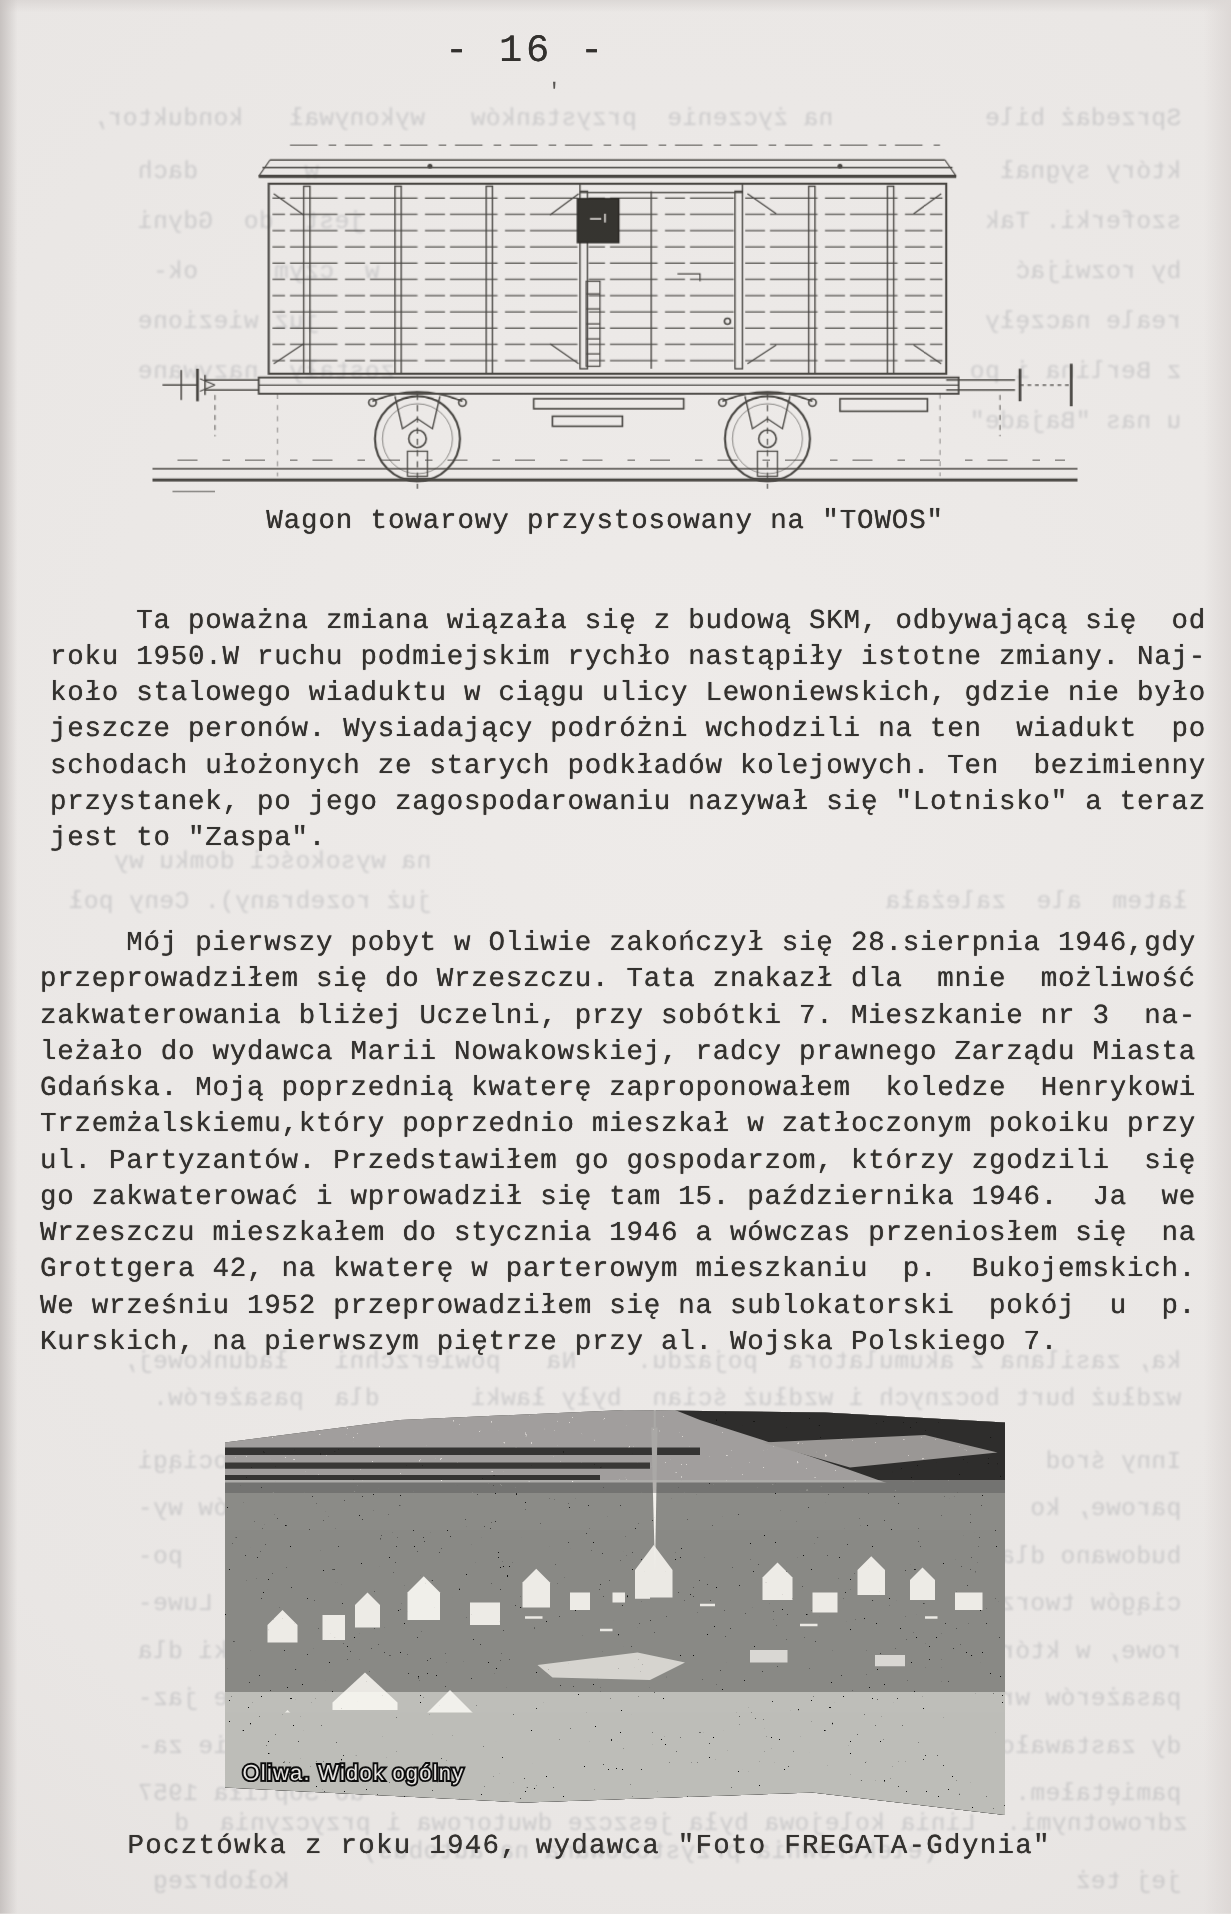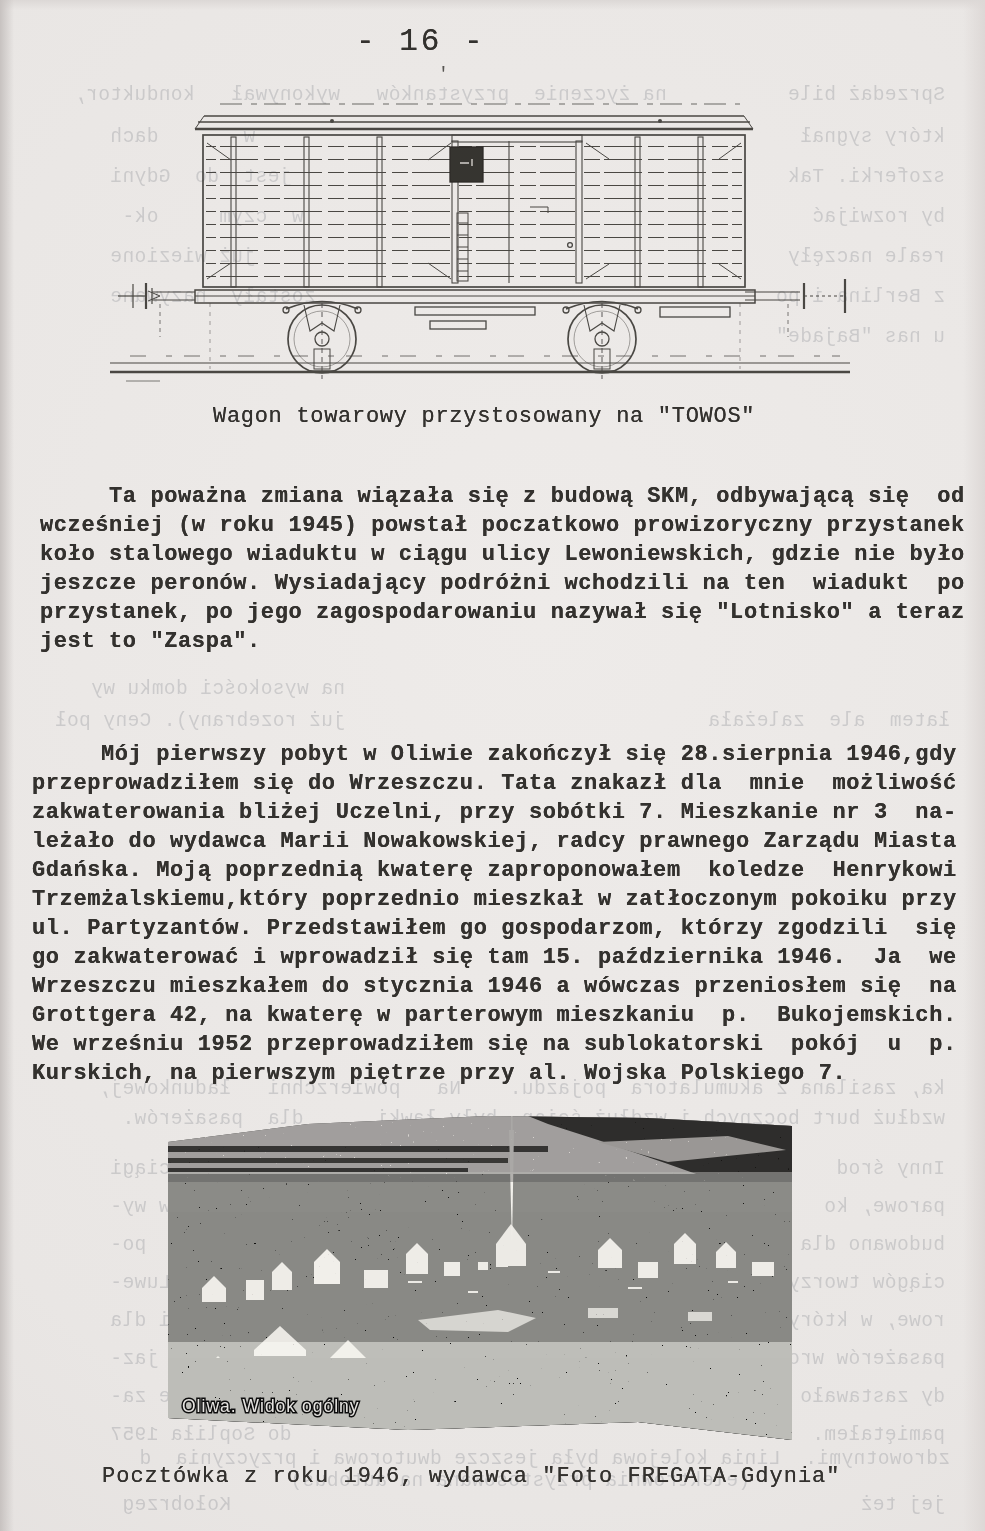--- a/index.html
+++ b/index.html
@@ -21,35 +21,35 @@
     position:absolute;white-space:pre;font-size:19.5px;line-height:22px;
     color:#85888f;opacity:.30;filter:blur(.7px);
     transform:scaleX(-1);letter-spacing:.4px;overflow:hidden;
   }
   .page-number{
     position:absolute;left:356px;top:24px;width:170px;
     font-size:31px;letter-spacing:3px;white-space:pre;
     text-shadow:0 0 .5px rgba(45,43,40,.9);
   }
   .stray{position:absolute;left:438px;top:64px;font-size:18px;opacity:.8;}
-  figure{margin:0;padding:0;text-align:center;}
+  figure{margin:12px;padding:0;text-align:center;}
   .wagon{position:absolute;left:100px;top:95px;width:760px;height:310px;}
   .caption{
     position:absolute;white-space:pre;font-size:22px;
     text-shadow:0 0 .55px rgba(45,43,40,.95);
   }
   .cap1{left:213px;top:404px;letter-spacing:.7px;}
   .cap2{left:102px;top:1464px;letter-spacing:1px;}
   .para{
     position:absolute;font-size:22px;letter-spacing:.6px;line-height:29px;
     text-shadow:0 0 .55px rgba(45,43,40,.95);
   }
   .p1{left:40px;top:482px;}
   .p2{left:32px;top:740px;}
-  .tline{white-space:pre;height:29px;font-weight:bold;}
+  .tline{white-space:pre;height:29px;}
   .photo{position:absolute;left:168px;top:1112px;width:624px;height:330px;}
 </style>
 </head>
 <body>
 
 <div class="page">
 
   <div class="ghost-layer">
       <div class="ghost" style="left: 45px; top: 84px; width: 900px;">Sprzedaż bile          na życzenie  przystanków   wykonywał   konduktor,</div>
       <div class="ghost" style="left: 45px; top: 126px; width: 900px;">który sygnał                                             w       dach</div>
@@ -177,23 +177,24 @@
         <path d="M10 277 H750" stroke-width="2.4"></path>
         <path d="M26 286 h34" stroke-width="1" opacity=".7"></path>
       </g>
     </svg>
   </figure>
 
   <div class="caption cap1">Wagon towarowy przystosowany na "TOWOS"</div>
 
   <div class="para p1">
       <div class="tline">     Ta poważna zmiana wiązała się z budową SKM, odbywającą się  od</div>
-      <div class="tline">wcześniej (w roku 1945) powstał poczatkowo prowizoryczny przystanek</div>
+      <div class="tline">roku 1950.W ruchu podmiejskim rychło nastąpiły istotne zmiany. Naj-</div>
       <div class="tline">koło stalowego wiaduktu w ciągu ulicy Lewoniewskich, gdzie nie było</div>
       <div class="tline">jeszcze peronów. Wysiadający podróżni wchodzili na ten  wiadukt  po</div>
+      <div class="tline">schodach ułożonych ze starych podkładów kolejowych. Ten  bezimienny</div>
       <div class="tline">przystanek, po jego zagospodarowaniu nazywał się "Lotnisko" a teraz</div>
       <div class="tline">jest to "Zaspa".</div>
     </div>
   <div class="para p2">
       <div class="tline">     Mój pierwszy pobyt w Oliwie zakończył się 28.sierpnia 1946,gdy</div>
       <div class="tline">przeprowadziłem się do Wrzeszczu. Tata znakazł dla  mnie  możliwość</div>
       <div class="tline">zakwaterowania bliżej Uczelni, przy sobótki 7. Mieszkanie nr 3  na-</div>
       <div class="tline">leżało do wydawca Marii Nowakowskiej, radcy prawnego Zarządu Miasta</div>
       <div class="tline">Gdańska. Moją poprzednią kwaterę zaproponowałem  koledze  Henrykowi</div>
       <div class="tline">Trzemżalskiemu,który poprzednio mieszkał w zatłoczonym pokoiku przy</div>

